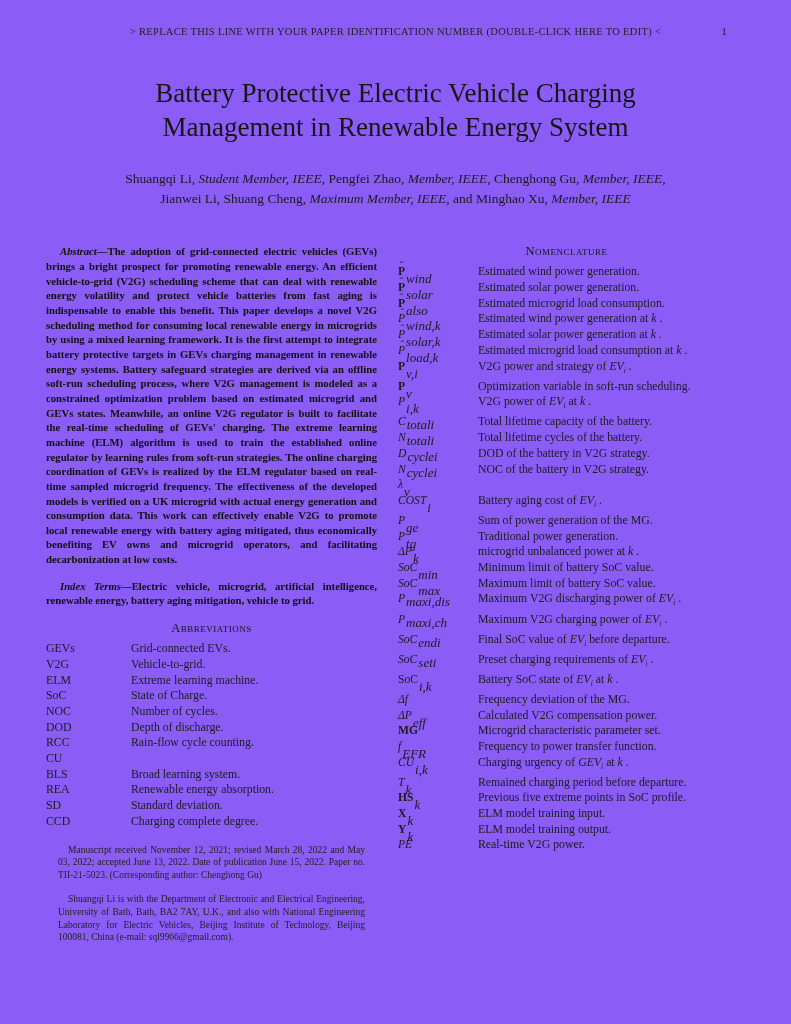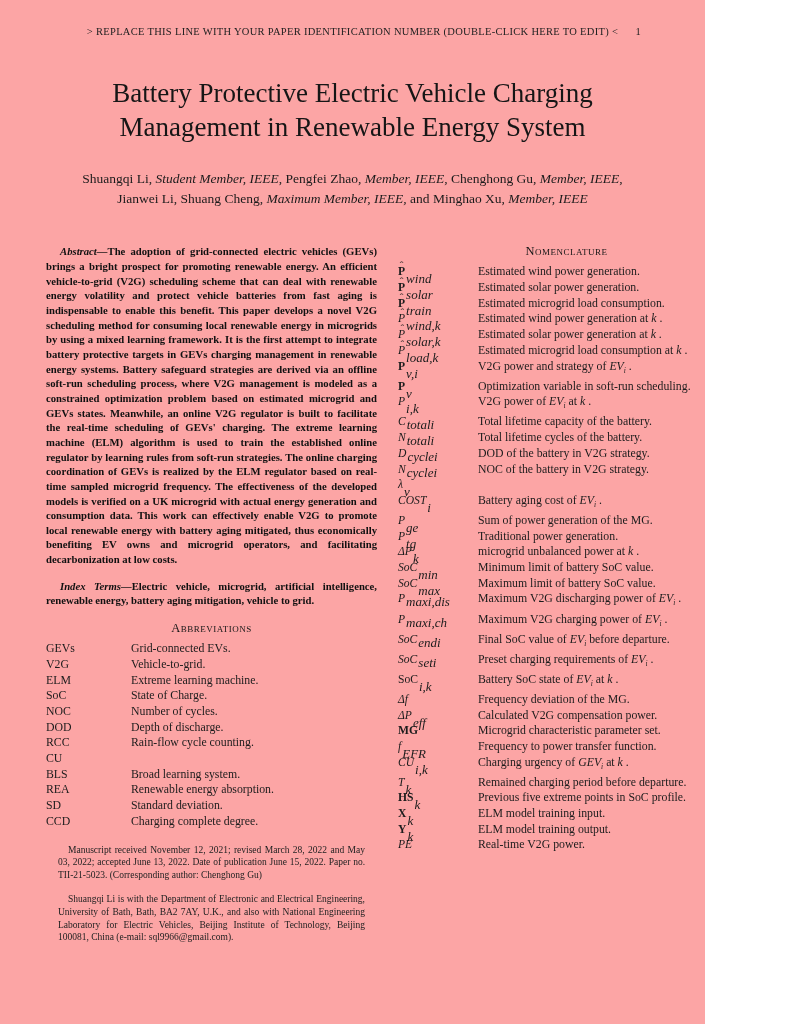--- a/index.html
+++ b/index.html
@@ -1,18 +1,18 @@
 <!DOCTYPE html>
 <html><head>
 <meta charset="utf-8">
 <style>
   html,body{margin:0;padding:0;background:#ffffff;}
   .page{
-    width:705px;height:1024px;box-sizing:border-box;position:relative;
-    background:#fca5a5;color:#1c1c1c;overflow:hidden;
+    width:791px;height:1024px;box-sizing:border-box;position:relative;
+    background:#8b5cf6;color:#1c1c1c;overflow:hidden;
     padding:26px 46px 0 46px;
     font-family:"Liberation Serif", serif;
   }
   
   .running-head{
     position:relative;text-align:center;font-size:10.5px;letter-spacing:.3px;
     color:#222;
   }
   .running-head .pagenum{position:absolute;right:18px;top:0;}
   
@@ -186,21 +186,21 @@
             <span class="symc"><span class="sym b hat"><span class="bwrap"><span class="hatmark">ˆ</span><span>P</span></span><span class="ss">
                   <span class="sup"></span>
                   <span class="sub">solar</span>
                 </span></span></span>
             <span class="ndesc">Estimated solar power generation.</span>
           </div>
 
           <div class="nrow">
             <span class="symc"><span class="sym b hat"><span class="bwrap"><span class="hatmark">ˆ</span><span>P</span></span><span class="ss">
                   <span class="sup"></span>
-                  <span class="sub">train</span>
+                  <span class="sub">also</span>
                 </span></span></span>
             <span class="ndesc">Estimated microgrid load consumption.</span>
           </div>
 
           <div class="nrow">
             <span class="symc"><span class="sym i hat"><span class="bwrap"><span class="hatmark">ˆ</span><span>P</span></span><span class="ss">
                   <span class="sup"></span>
                   <span class="sub">wind,k</span>
                 </span></span></span>
             <span class="ndesc">Estimated wind power generation at <i>k</i> .</span>

